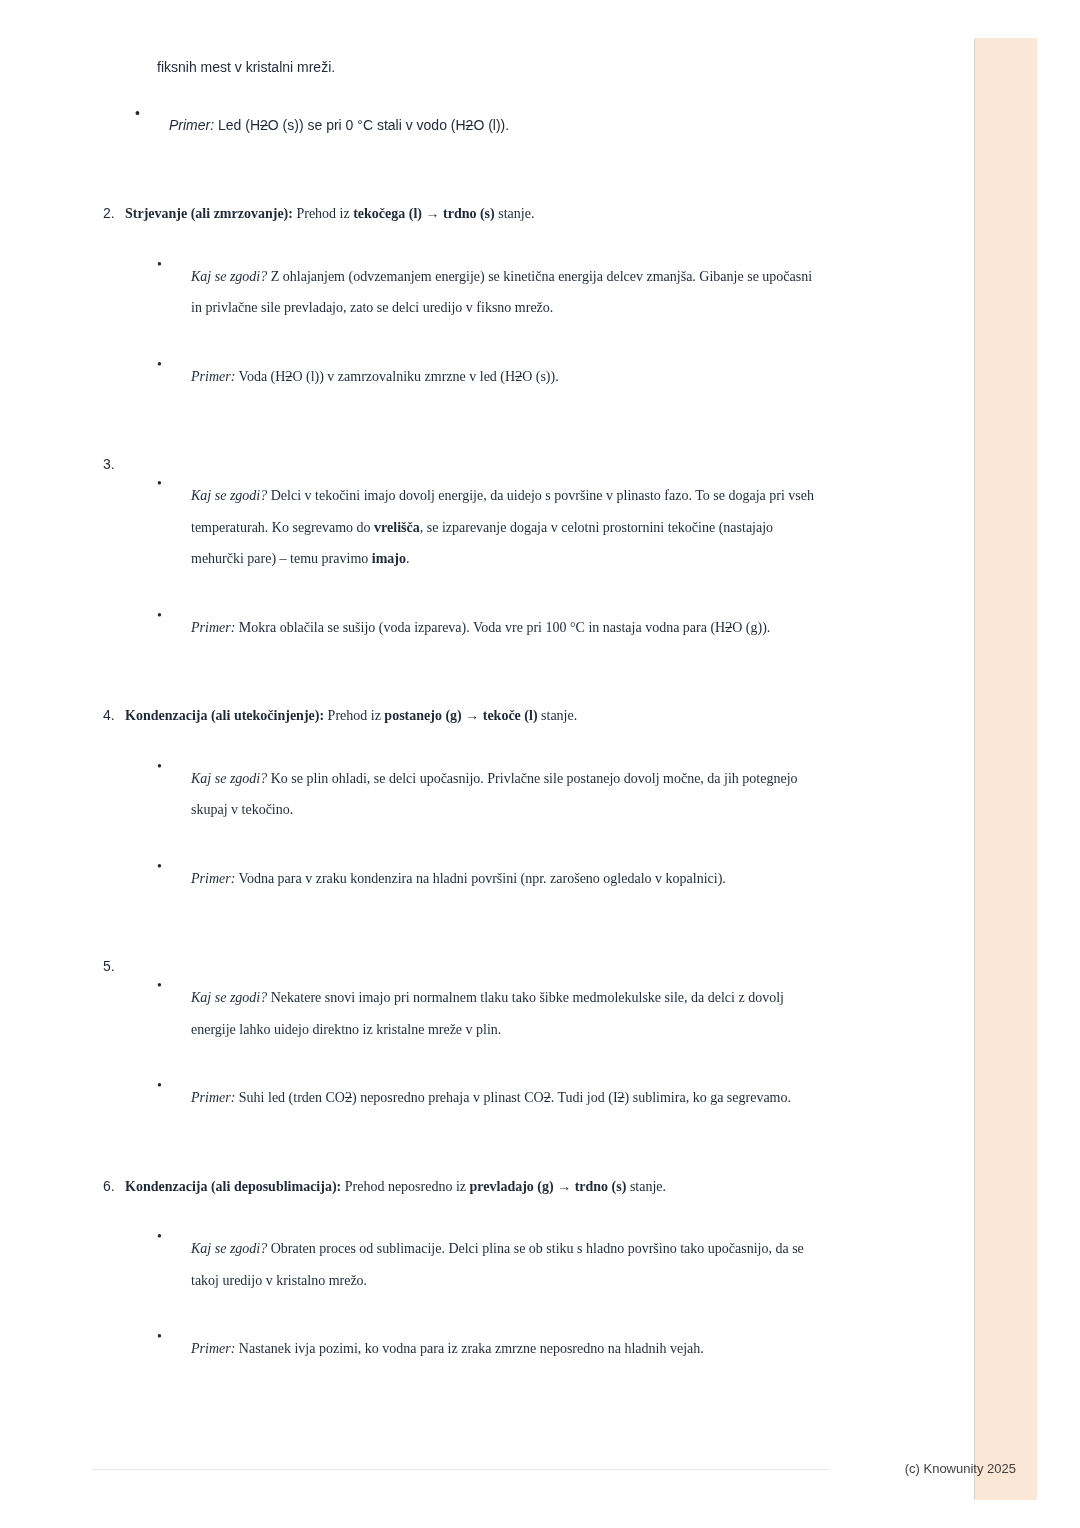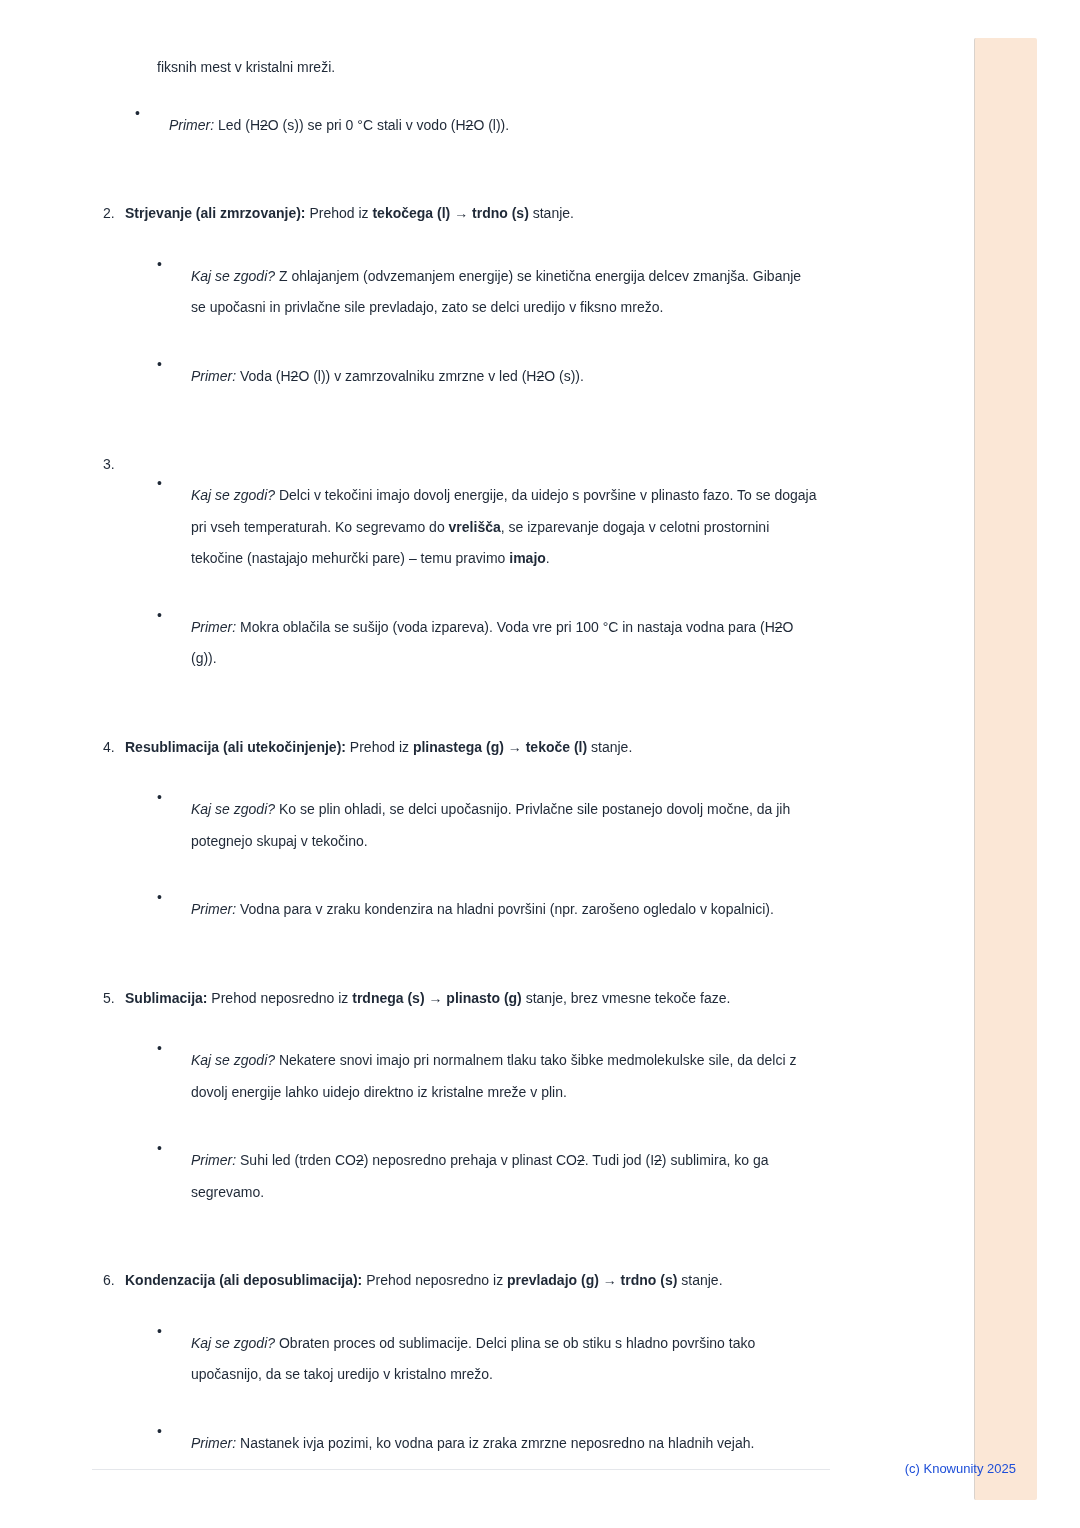--- a/index.html
+++ b/index.html
@@ -57,20 +57,21 @@
     display: flex;
     margin-top: 45px;
   }
   .item .num {
     flex: none;
     width: 22px;
   }
   .item .body {
     flex: 1;
     min-width: 0;
+    font-family: Liberation Serif, serif;
   }
   .item .title {
     margin: 0;
     text-align: justify;
   }
   .item .bullets {
     margin-top: 19px;
   }
   .seg-b { font-weight: 700; text-align: center; }
   .seg-i { font-style: italic; }
@@ -82,21 +83,21 @@
     top: 1469px;
     height: 1px;
     background: #e5e7eb;
   }
   .copyright {
     position: absolute;
     top: 1461px;
     right: 64px;
     font-size: 13px;
     line-height: 16px;
-    color: #1d4ed8;
+    color: #404040;
     z-index: 2;
   }
 </style>
 </head>
 <body>
 
 <div class="page">
 
   <div class="edge-stripe"></div>
 
@@ -140,39 +141,38 @@
     <span class="dot">•</span>
     <p class="btext"><span class="seg-i">Primer:</span> Mokra oblačila se sušijo (voda izpareva). Voda vre pri 100 °C in nastaja vodna para (H<span class="seg-st">2</span>O (g)).</p>
   </div>
 </div>
     </div>
   </div>
 
   <div class="item">
     <span class="num">4.</span>
     <div class="body">
-      <p class="title"><span class="seg-b">Resublimacija (ali utekočinjenje):</span> Prehod iz <span class="seg-b">plinastega (g) → tekoče (l)</span> stanje.</p>
+      <p class="title"><span class="seg-b">Kondenzacija (ali utekočinjenje):</span> Prehod iz <span class="seg-b">postanejo (g) → tekoče (l)</span> stanje.</p>
       <div class="bullets">
   <div class="bullet">
     <span class="dot">•</span>
     <p class="btext"><span class="seg-i">Kaj se zgodi?</span> Ko se plin ohladi, se delci upočasnijo. Privlačne sile postanejo dovolj močne, da jih potegnejo skupaj v tekočino.</p>
   </div>
 
   <div class="bullet">
     <span class="dot">•</span>
     <p class="btext"><span class="seg-i">Primer:</span> Vodna para v zraku kondenzira na hladni površini (npr. zarošeno ogledalo v kopalnici).</p>
   </div>
 </div>
     </div>
   </div>
 
   <div class="item">
     <span class="num">5.</span>
     <div class="body">
-      <p class="title"><span class="seg-b">Sublimacija:</span> Prehod neposredno iz <span class="seg-b">trdnega (s) → plinasto (g)</span> stanje, brez vmesne tekoče faze.</p>
       <div class="bullets">
   <div class="bullet">
     <span class="dot">•</span>
     <p class="btext"><span class="seg-i">Kaj se zgodi?</span> Nekatere snovi imajo pri normalnem tlaku tako šibke medmolekulske sile, da delci z dovolj energije lahko uidejo direktno iz kristalne mreže v plin.</p>
   </div>
 
   <div class="bullet">
     <span class="dot">•</span>
     <p class="btext"><span class="seg-i">Primer:</span> Suhi led (trden CO<span class="seg-st">2</span>) neposredno prehaja v plinast CO<span class="seg-st">2</span>. Tudi jod (I<span class="seg-st">2</span>) sublimira, ko ga segrevamo.</p>
   </div>

